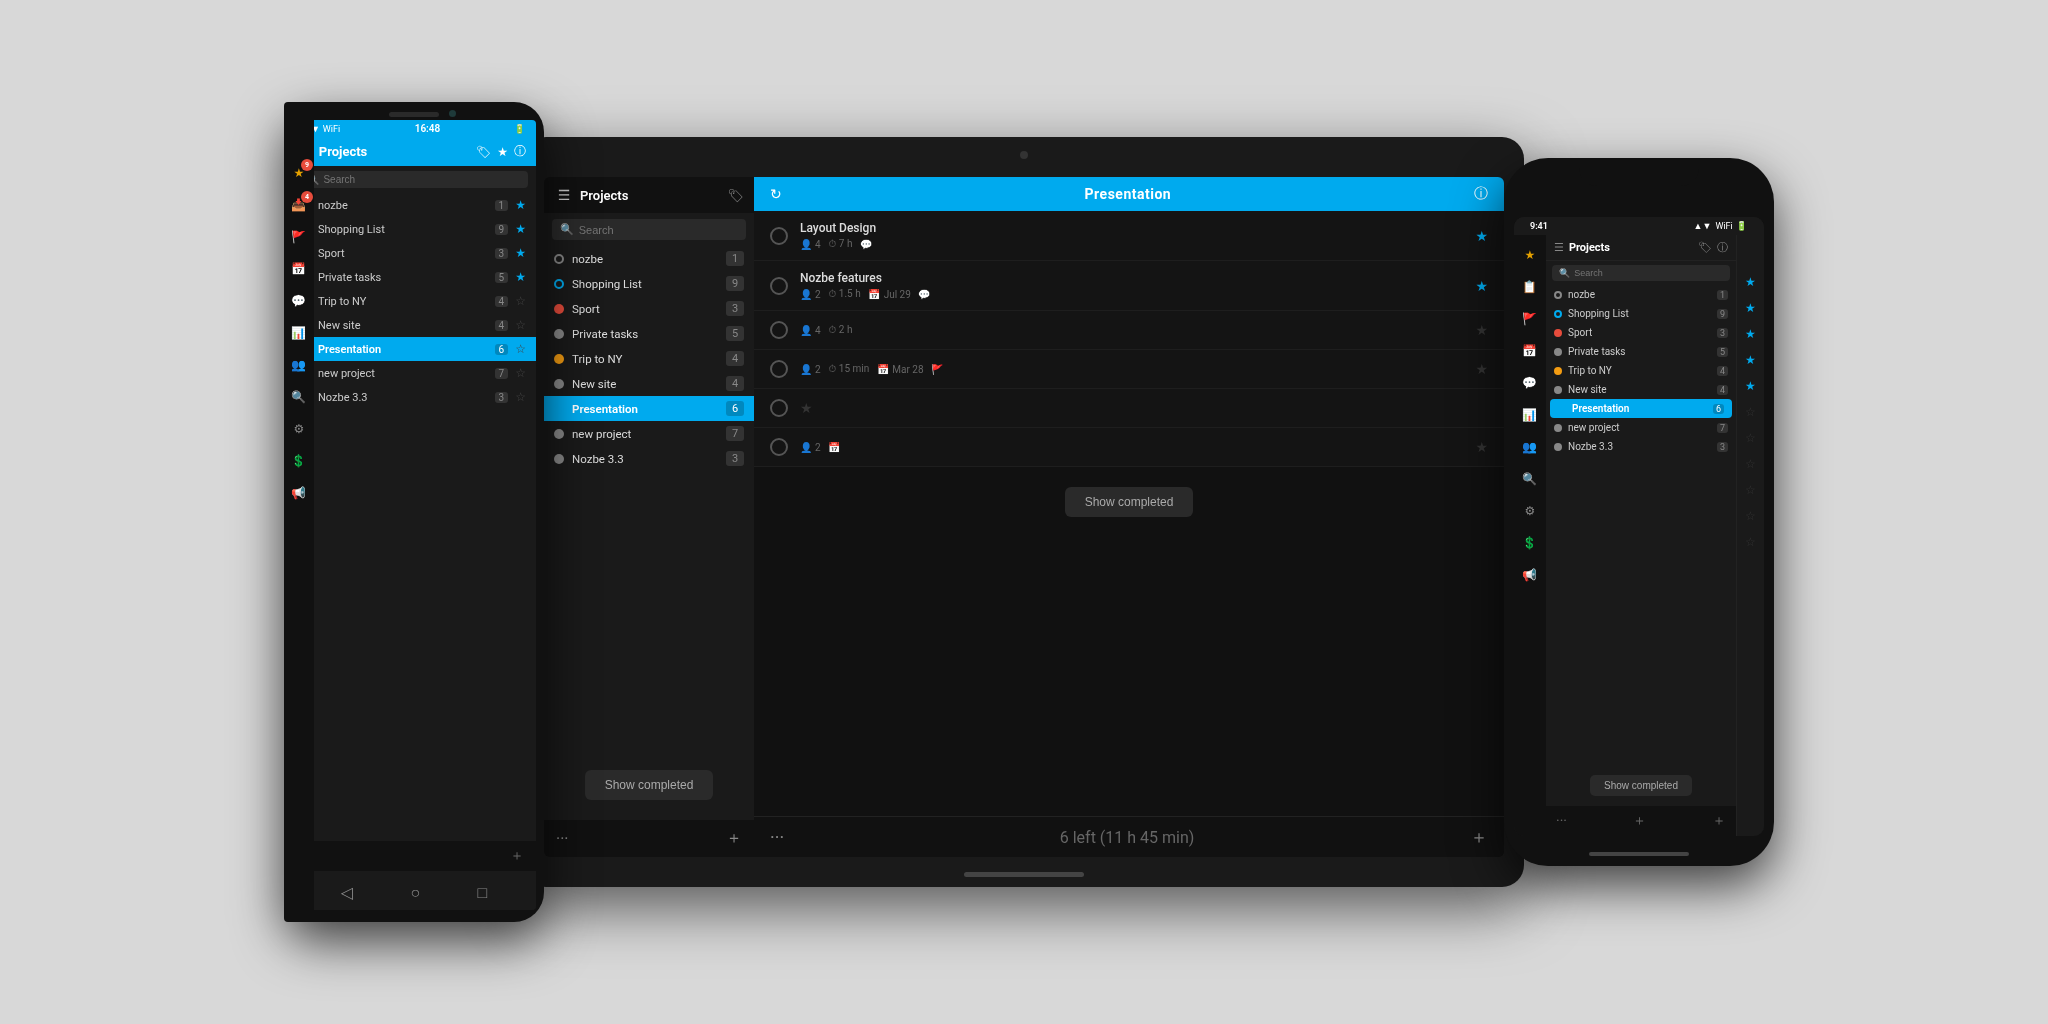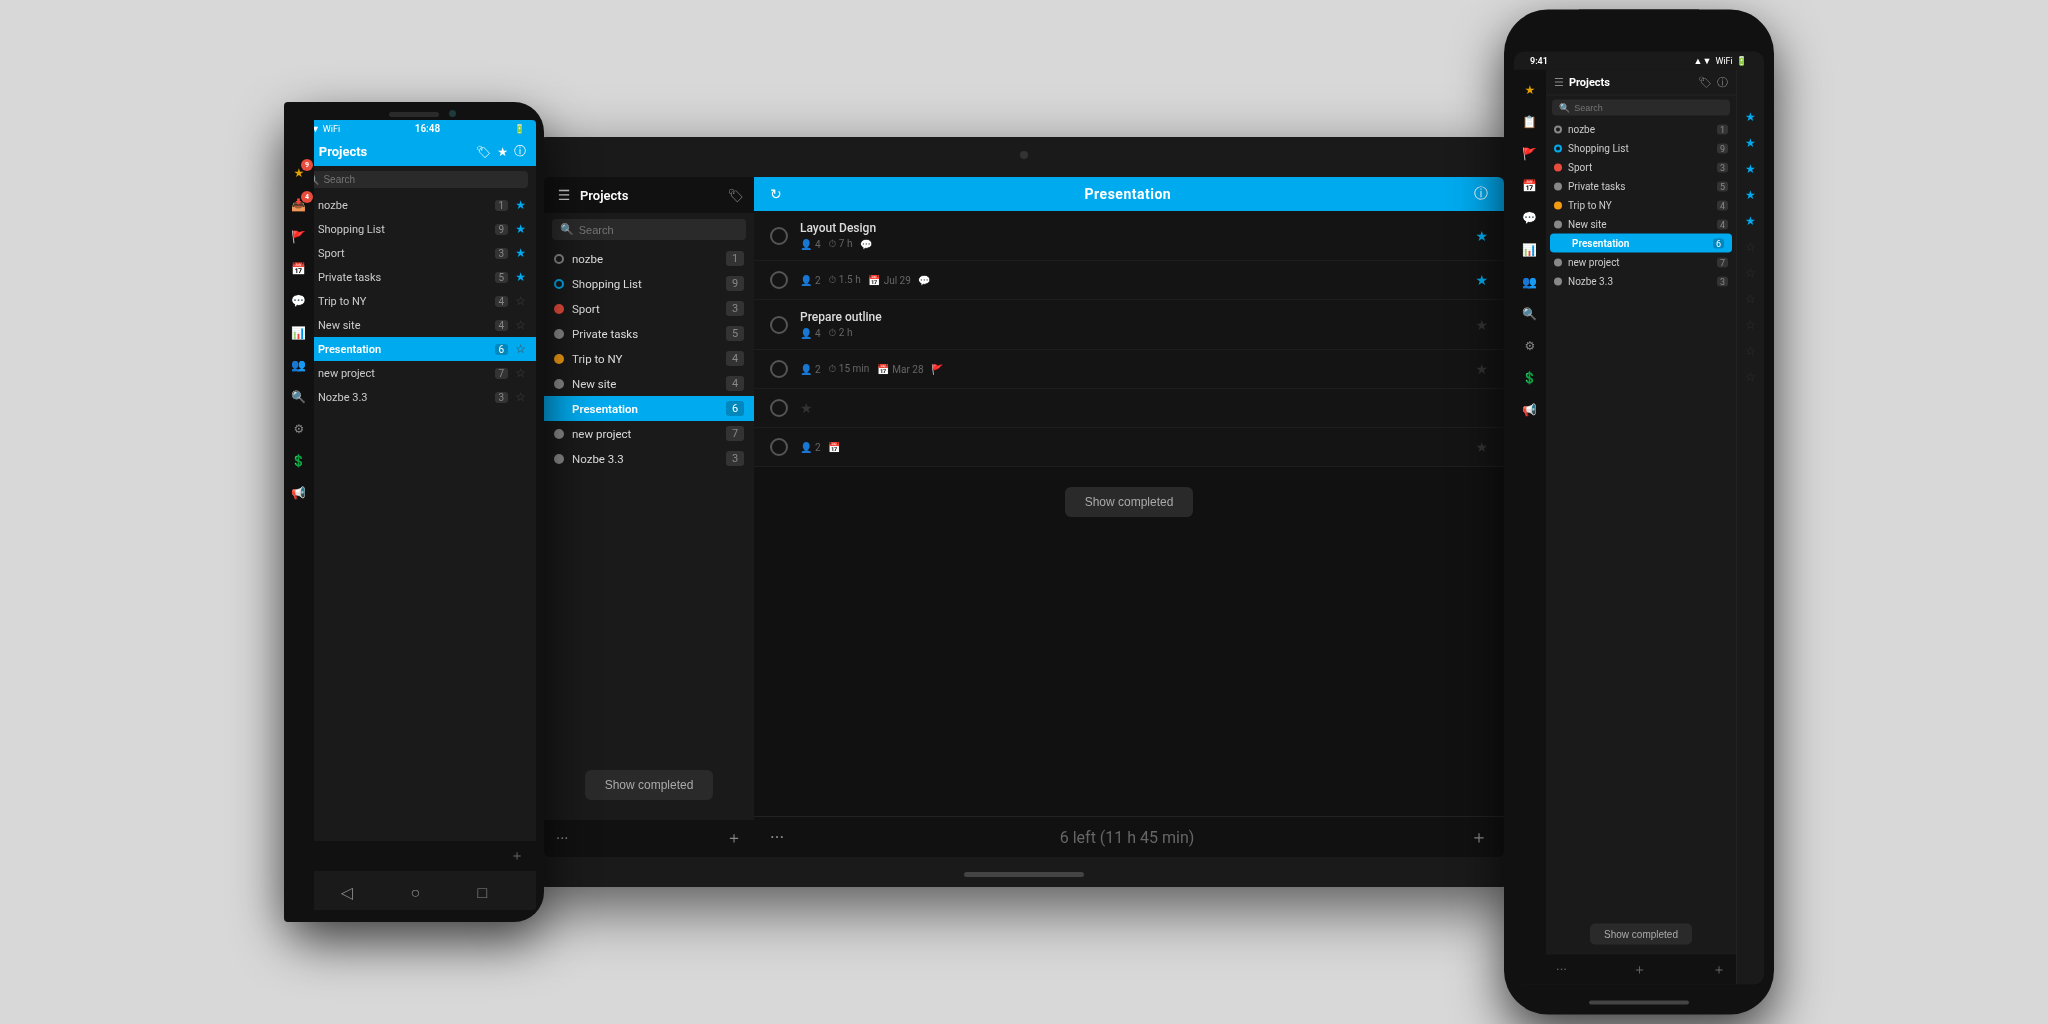--- a/index.html
+++ b/index.html
@@ -389,25 +389,25 @@
       display: flex; align-items: center; justify-content: center;
     }
 
     
     .phone-iphone {
       position: absolute;
       right: 20px;
       top: 50%;
       transform: translateY(-50%);
       width: 270px;
-      height: 1005px;
+      height: 708px;
       background: #111;
       border-radius: 44px;
       box-shadow: 0 20px 50px rgba(0,0,0,0.7);
-      padding: 42px 10px 30px;
+      padding: 59px 10px 30px;
       display: flex;
       flex-direction: column;
       z-index: 2;
     }
     .iphone-notch {
       position: absolute;
       top: 0;
       left: 50%;
       transform: translateX(-50%);
       width: 120px;
@@ -634,33 +634,33 @@
                     <span class="task-meta-item">👤 4</span>
                     <span class="task-meta-item">⏱ 7 h</span>
                     <span class="task-meta-item">💬</span>
                   </div>
                 </div>
                 <span class="task-star" style="color: rgb(0, 170, 238);">★</span>
               </div>
               <div class="task-item">
                 <div class="task-circle"></div>
                 <div class="task-info">
+                  <div class="task-name">Nozbe features</div>
                   <div class="task-meta">
                     <span class="task-meta-item">👤 2</span>
                     <span class="task-meta-item">⏱ 1.5 h</span>
                     <span class="task-meta-item">📅 Jul 29</span>
                     <span class="task-meta-item">💬</span>
                   </div>
                 </div>
                 <span class="task-star" style="color: rgb(0, 170, 238);">★</span>
               </div>
               <div class="task-item">
                 <div class="task-circle"></div>
                 <div class="task-info">
-                  <div class="task-name">Prepare outline</div>
                   <div class="task-meta">
                     <span class="task-meta-item">👤 4</span>
                     <span class="task-meta-item">⏱ 2 h</span>
                   </div>
                 </div>
                 <span class="task-star" style="color: rgb(51, 51, 51);">★</span>
               </div>
               <div class="task-item">
                 <div class="task-circle"></div>
                 <div class="task-info">

